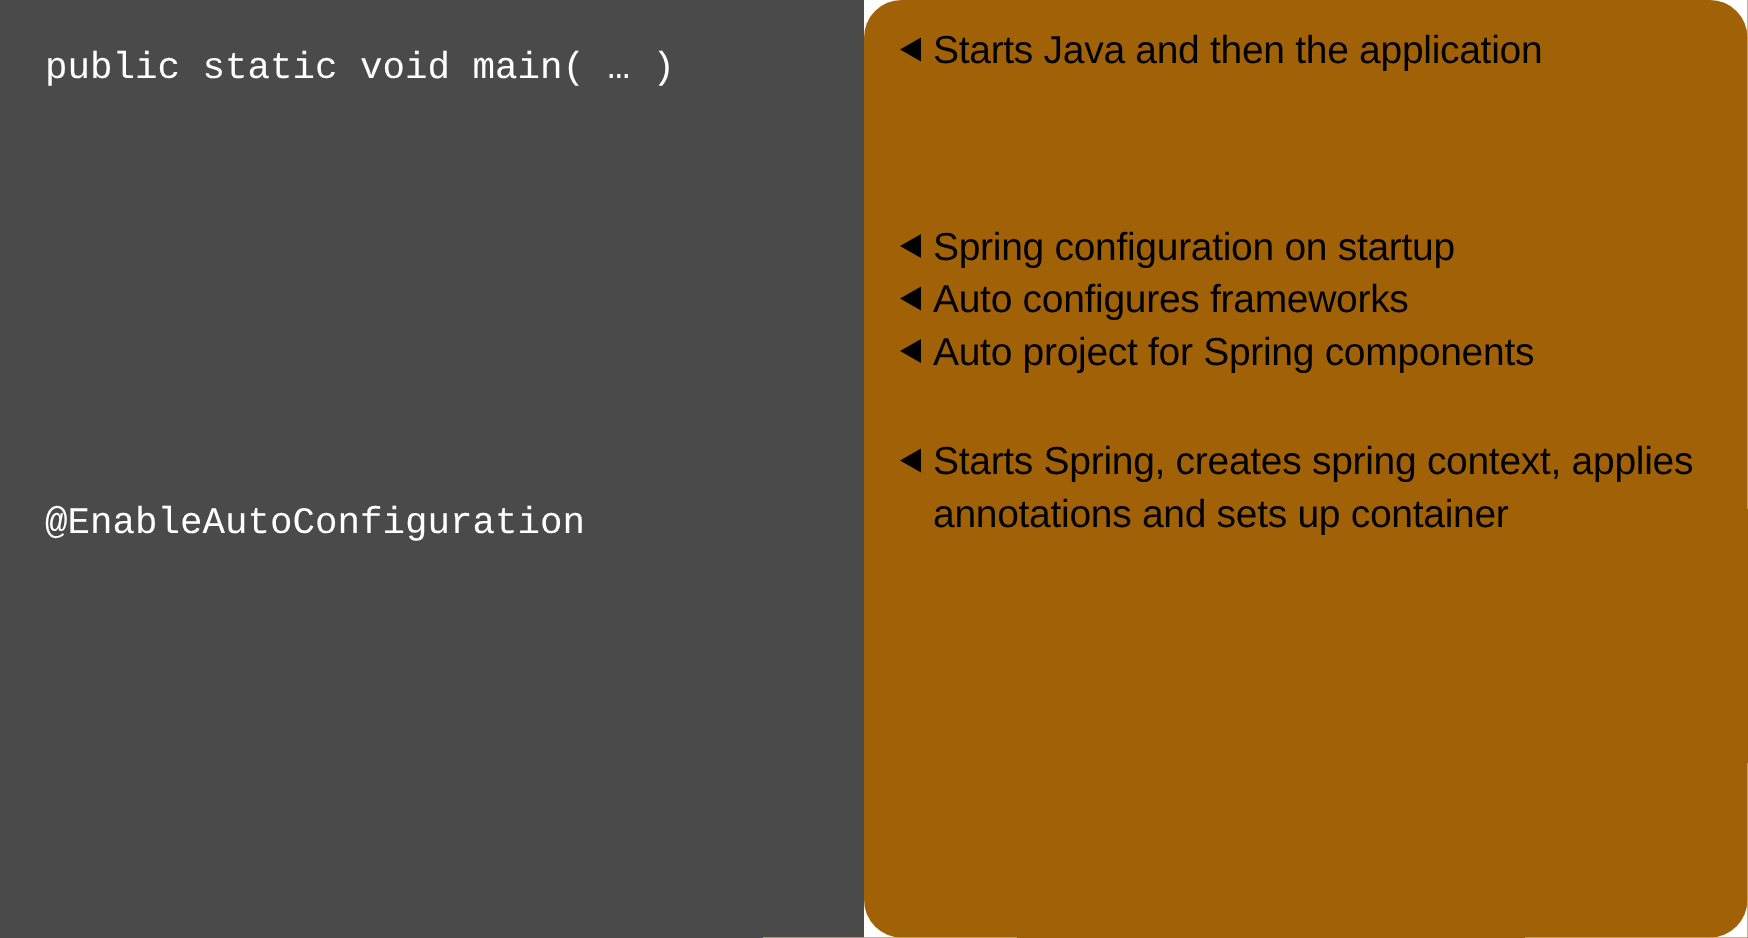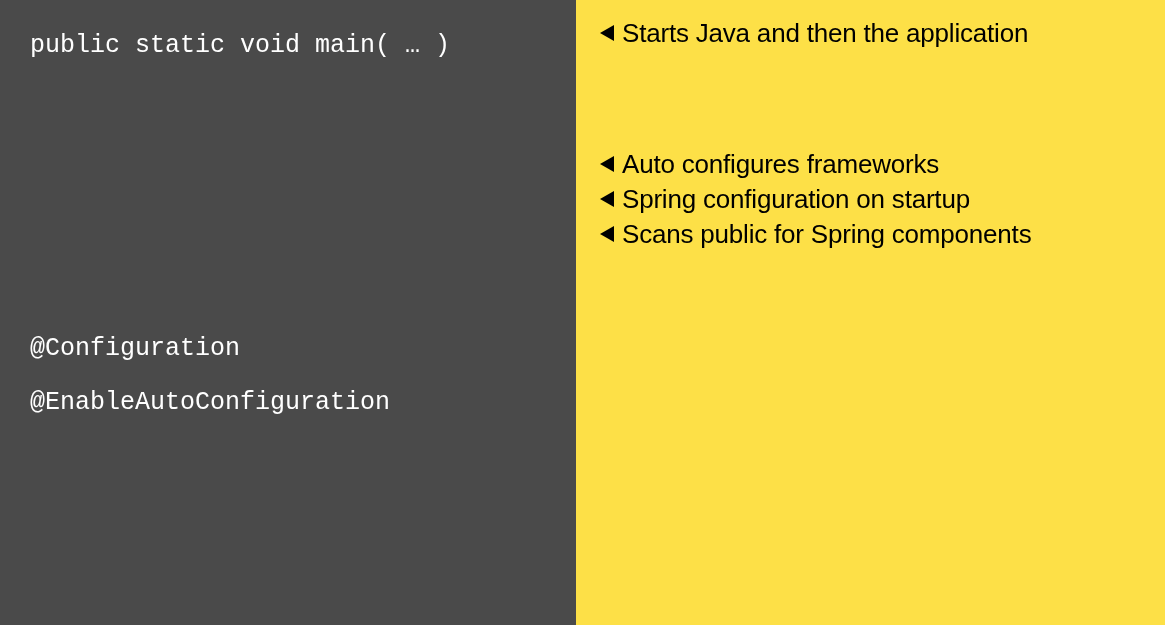--- a/index.html
+++ b/index.html
@@ -22,29 +22,30 @@
       display: flex;
       flex-direction: column;
       gap: 17px;
     }
     .code-block {
       white-space: pre;
     }
     .desc-panel {
       width: 589px;
       height: 625px;
-      background: #fde047;
+      background: #a16207;
       color: #000000;
       padding: 16px 12px 16px 24px;
       font-size: 26px;
       font-weight: 500;
       line-height: 1.35;
       display: flex;
       flex-direction: column;
       letter-spacing: -0.2px;
+      border-radius: 25px;
     }
     .desc-item {
       display: flex;
       align-items: flex-start;
     }
     .desc-bullet {
       width: 0;
       height: 0;
       border-top: 8px solid transparent;
       border-bottom: 8px solid transparent;
@@ -61,38 +62,41 @@
     .code-gap-med { height: 110px; }
     .code-gap-small { height: 76px; }
   </style>
 </head>
 <body>
 
 <div class="code-panel">
   <div class="code-block">public static void main( … )</div>
   <div class="code-gap-large"></div>
   <div class="code-gap-med"></div>
-  <div class="code-block">@Configuration</div>
   <div class="code-block">@EnableAutoConfiguration</div>
   <div class="code-gap-small"></div>
 </div>
 
 <div class="desc-panel">
   <div class="desc-item">
     <div class="desc-bullet"></div>
     <div class="desc-text">Starts Java and then the application</div>
   </div>
   <div class="gap-small"></div>
   <div style="height: 42px;"></div>
   <div class="desc-item">
     <div class="desc-bullet"></div>
+    <div class="desc-text">Spring configuration on startup</div>
+  </div>
+  <div class="desc-item">
+    <div class="desc-bullet"></div>
     <div class="desc-text">Auto configures frameworks</div>
   </div>
   <div class="desc-item">
     <div class="desc-bullet"></div>
-    <div class="desc-text">Spring configuration on startup</div>
+    <div class="desc-text">Auto project for Spring components</div>
   </div>
+  <div style="height: 38px;"></div>
   <div class="desc-item">
     <div class="desc-bullet"></div>
-    <div class="desc-text">Scans public for Spring components</div>
+    <div class="desc-text">Starts Spring, creates spring context, applies annotations and sets up container</div>
   </div>
-  <div style="height: 38px;"></div>
 </div>
 
 </body></html>

